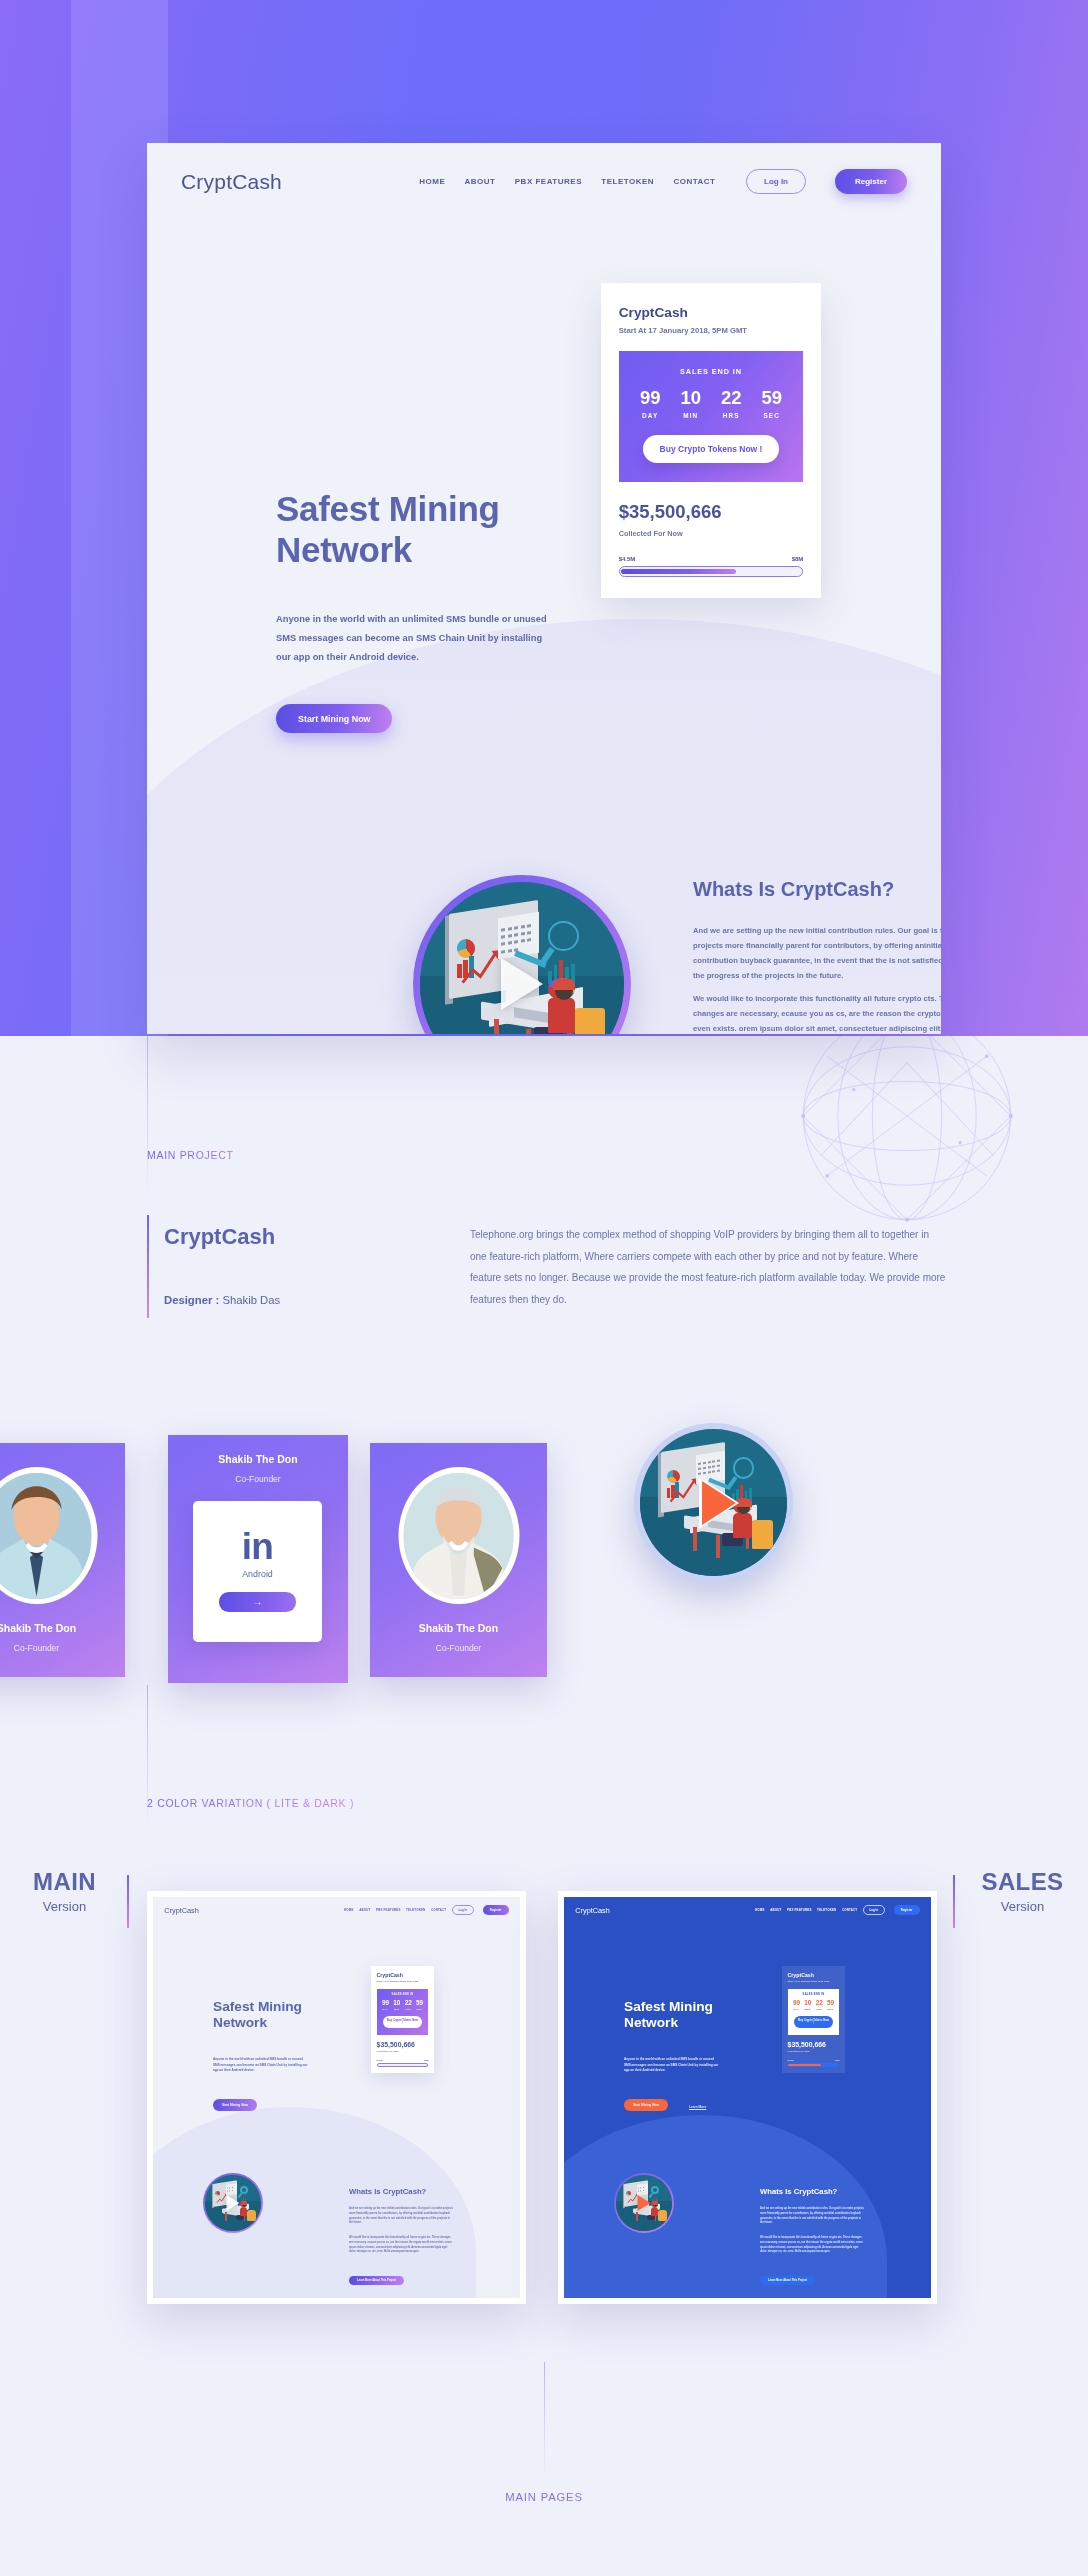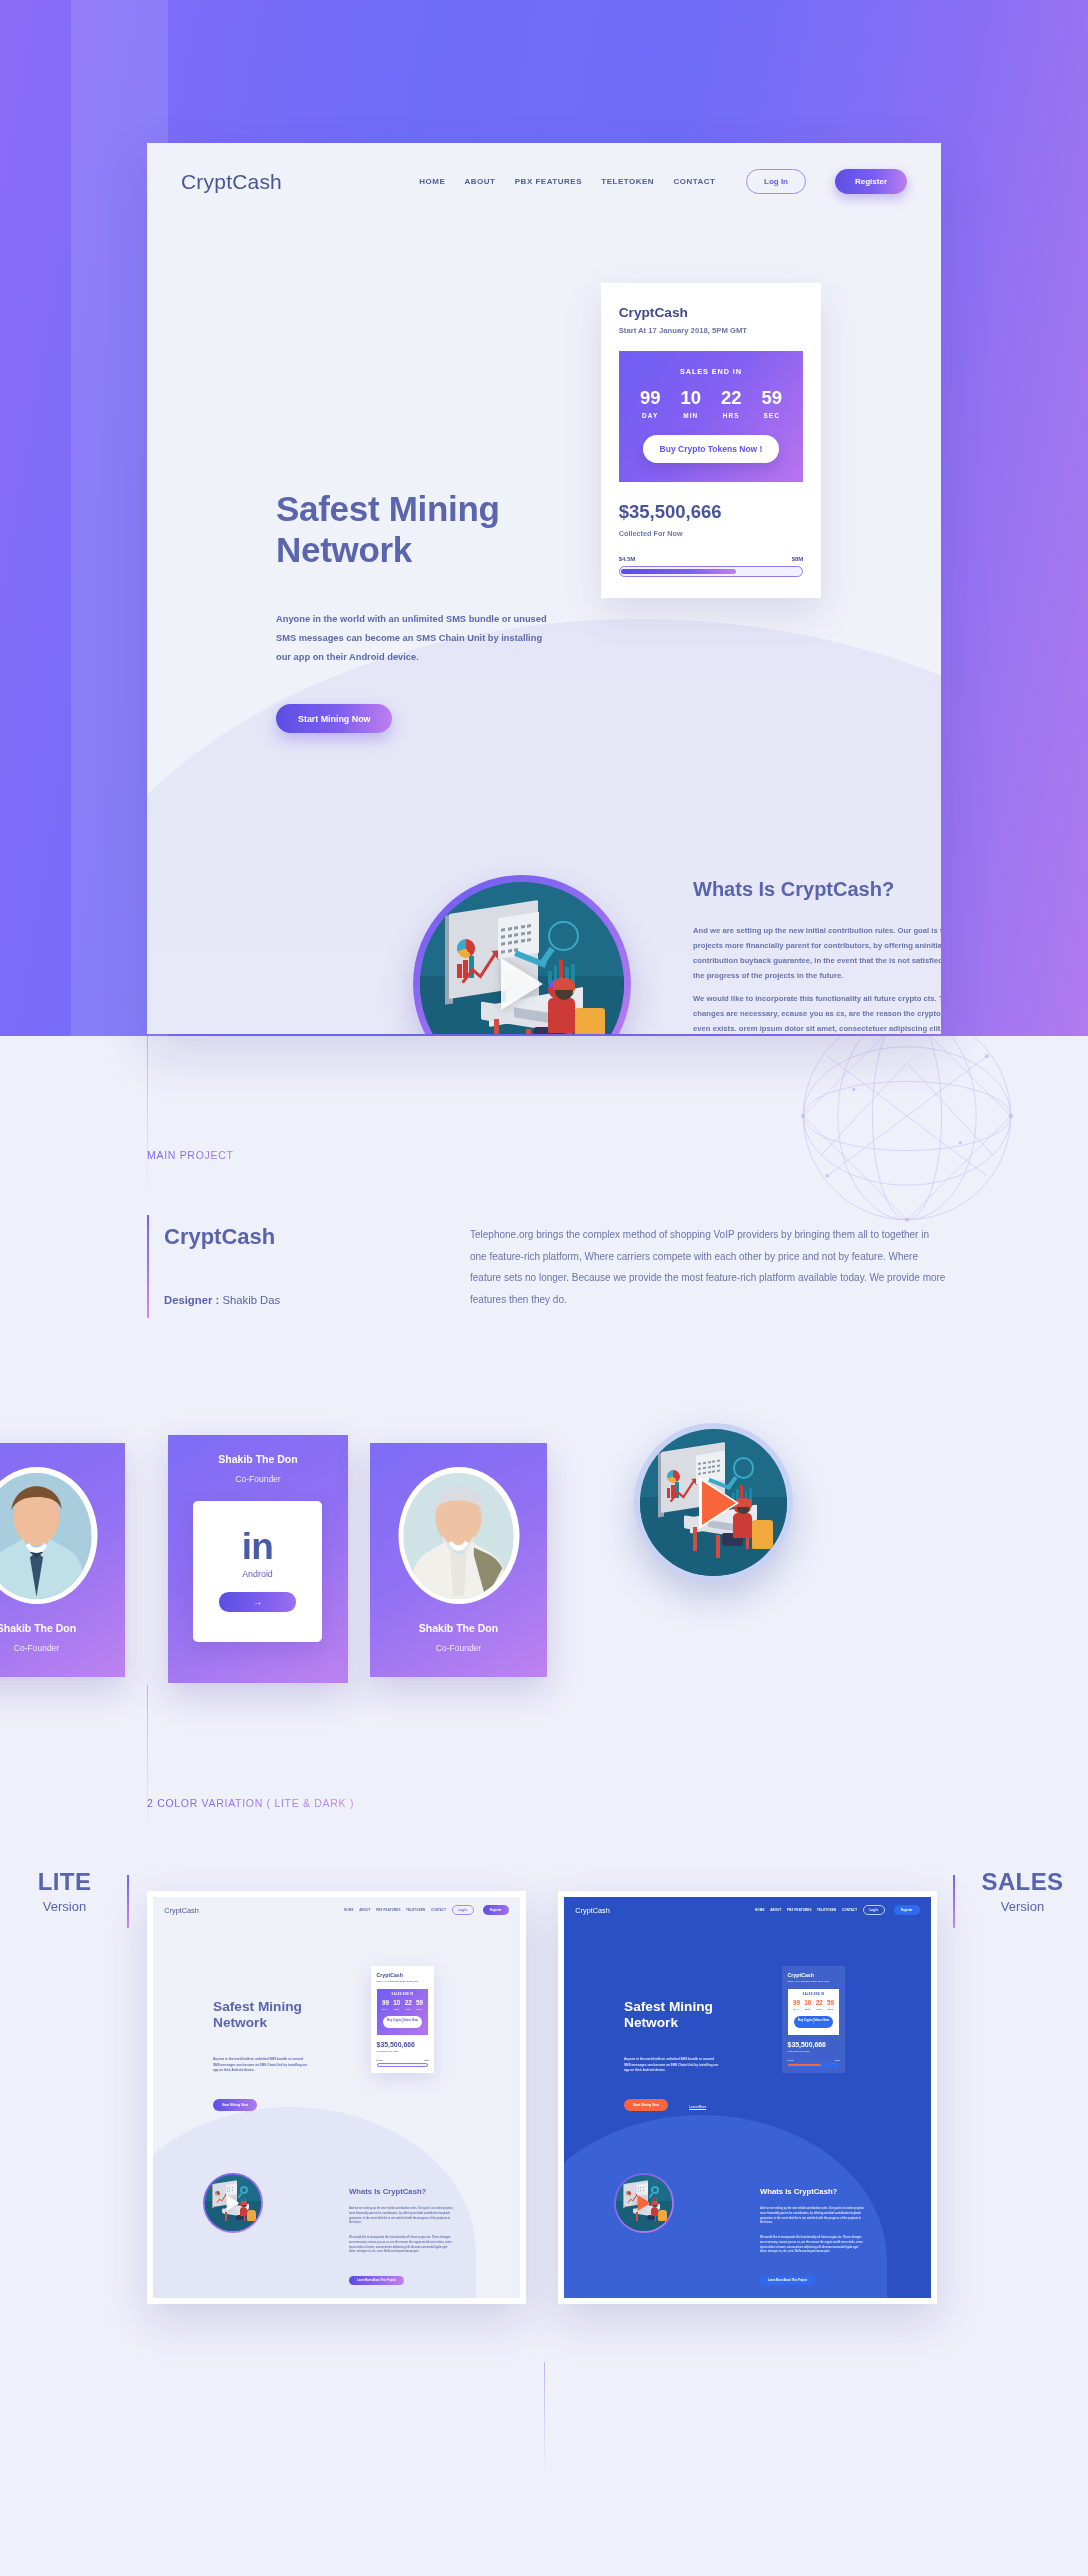--- a/index.html
+++ b/index.html
@@ -723,21 +723,21 @@
       <div class="play-orange-ring"></div>
       <div class="play-orange"></div>
     </div>
   </div>
 
   <div class="rule-v" style="left:147px; top:1685px; height:145px;"></div>
 
   <div class="cv-label">2 COLOR VARIATION ( LITE &amp; DARK )</div>
 
   <div class="side-label" style="left:8px; top:1868px; width:113px;">
-    <div class="side-big">LITE</div>
+    <div class="side-big">MAIN</div>
     <div class="side-small">Version</div>
   </div>
   <div class="side-bar" style="left:127px; top:1875px;"></div>
 
   <div class="side-label" style="left:966px; top:1868px; width:113px;">
     <div class="side-big">SALES</div>
     <div class="side-small">Version</div>
   </div>
   <div class="side-bar" style="left:953px; top:1875px;"></div>
 
@@ -944,15 +944,16 @@
       </div>
     </div>
 
     <div class="m-wi-title" style="left:196px; top:290px; color:#fff;">Whats Is CryptCash?</div>
     <div class="m-wi-p" style="left:196px; top:310px; color:#dbe4ff;">And we are setting up the new initial contribution rules. Our goal is to make projects more financially parent for contributors, by offering aninitial contribution buyback guarantee, in the event that the is not satisfied with the progress of the projects in the future.</div>
     <div class="m-wi-p" style="left:196px; top:339px; color:#dbe4ff;">We would like to incorporate this functionality all future crypto cts. These changes are necessary, ecause you as cs, are the reason the crypto world even exists. orem ipsum dolor sit amet, consectetuer adipiscing elit. Aenean commodo ligula eget dolor. ntesque eu, uis, sem. Nulla consequat massa quis.</div>
     <div class="m-wi-btn" style="left:196px; top:379px; background:#2f6bf0;">Learn More About This Project</div>
   </div>
 
   <div class="rule-v" style="left:544px; top:2362px; height:113px;"></div>
+  <div class="main-pages">MAIN PAGES</div>
 
 </div>
 
 
 </body></html>

